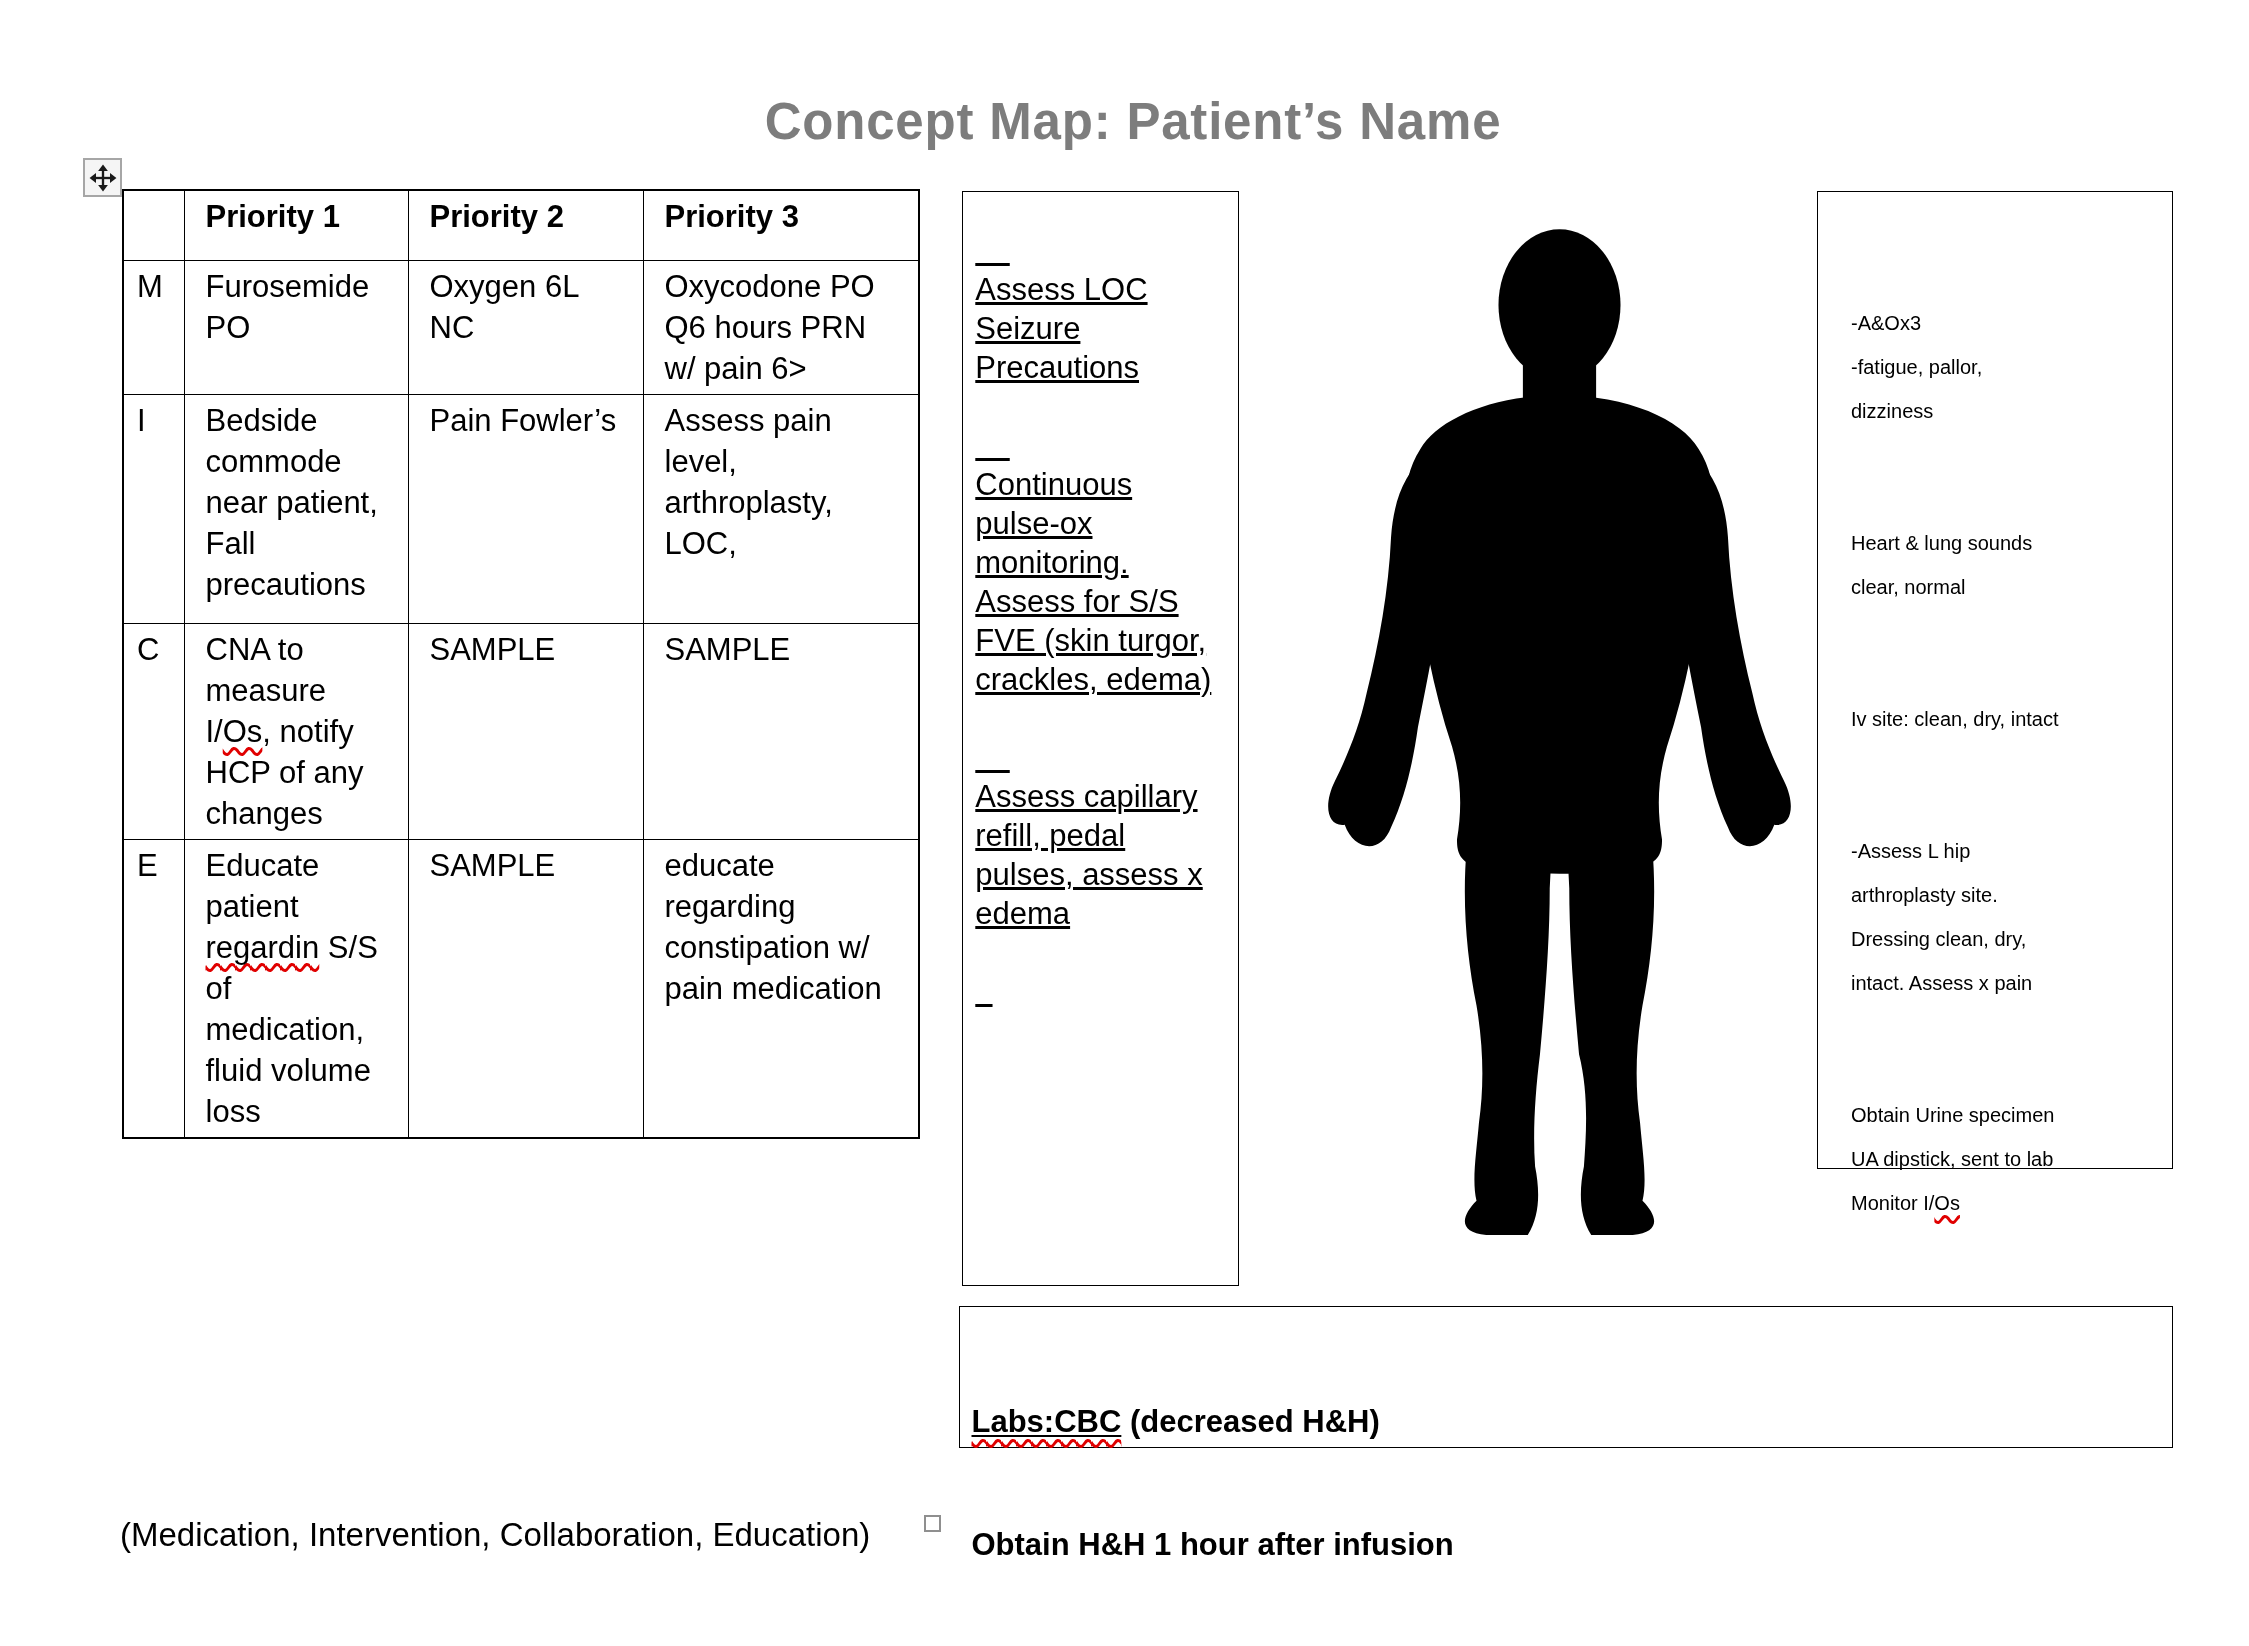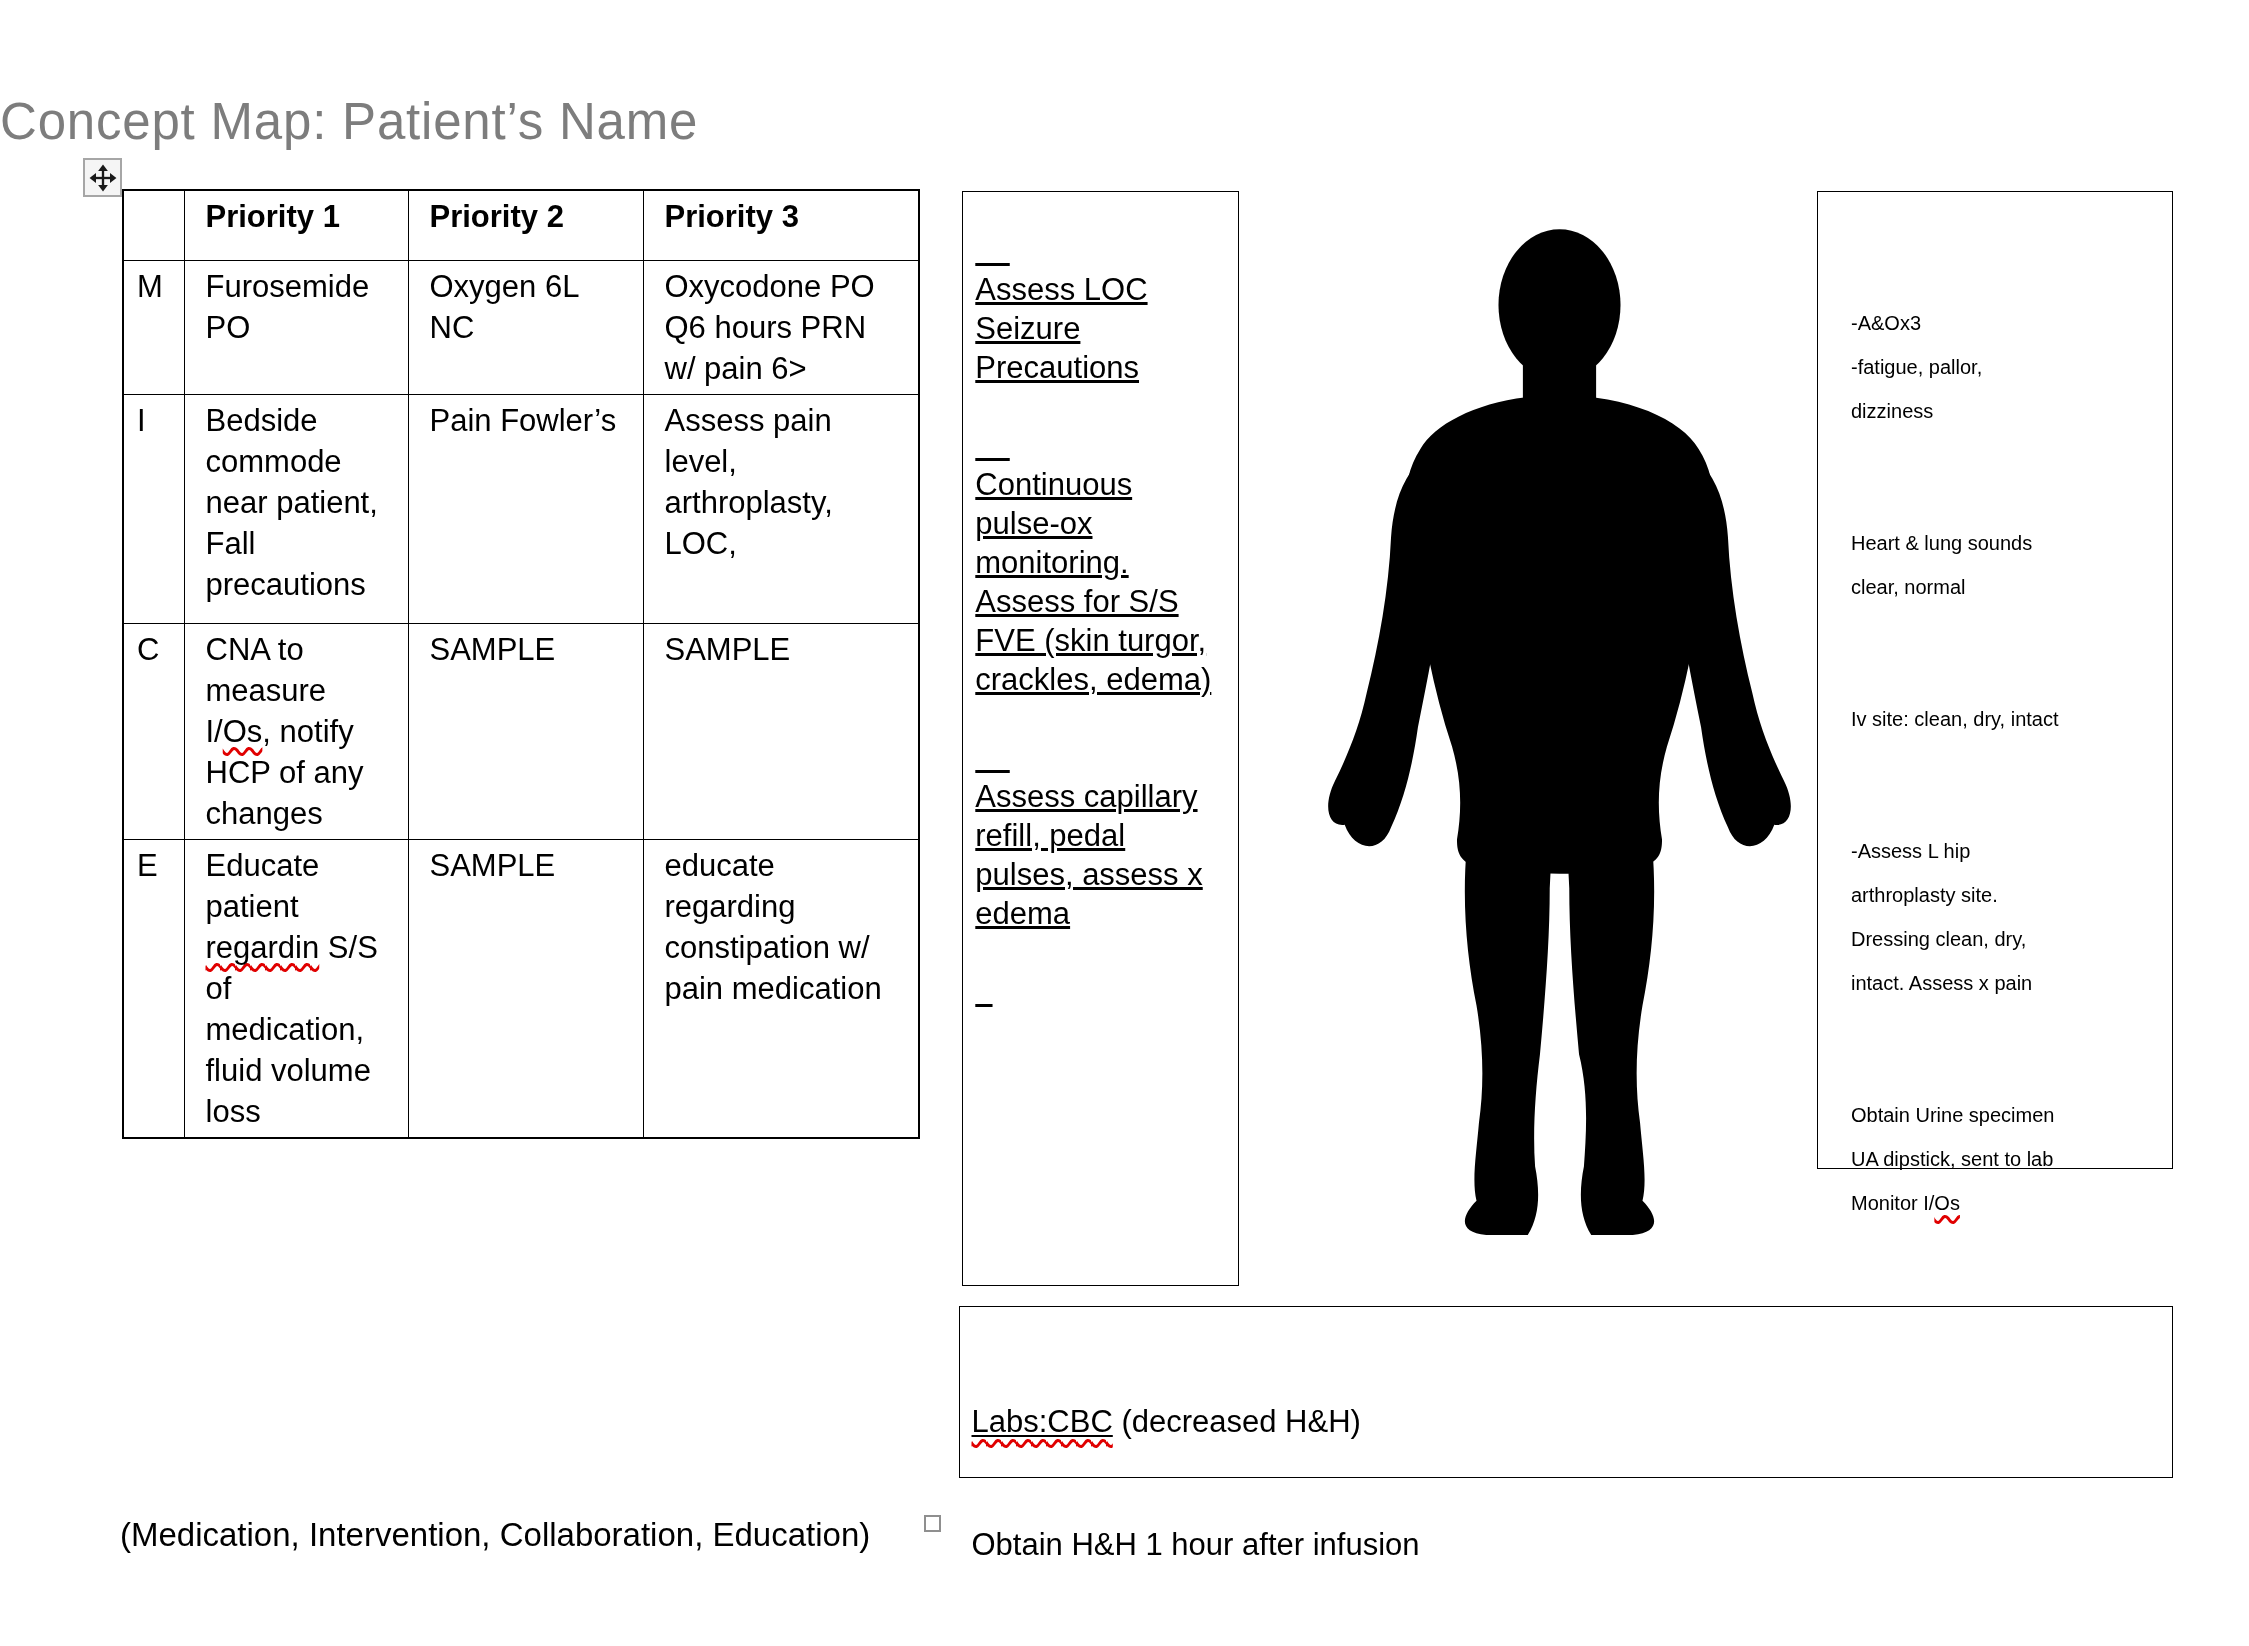--- a/index.html
+++ b/index.html
@@ -8,24 +8,24 @@
     position: relative;
     width: 2250px;
     height: 1646px;
     background: #ffffff;
     font-family: "Liberation Sans", sans-serif;
     color: #000;
     overflow: hidden;
   }
   .title {
     position: absolute;
-    left: 0; right: 0; top: 92px;
-    text-align: left;
+    left: 16px; right: 0; top: 92px;
+    text-align: center;
     font-size: 51px;
-    font-weight: 400;
+    font-weight: 700;
     color: #7d7d7d;
     letter-spacing: 0.8px;
   }
   
   .move-handle {
     position: absolute;
     left: 83px; top: 158px;
     width: 39px; height: 39px;
     background: #f5f5f5;
     border: 2.5px solid #a6a6a6;
@@ -91,24 +91,25 @@
     padding: 21.4px 8.2px 0 33px;
     font-size: 20px; line-height: 44px;
     white-space: pre;
   }
   .rb-b2 { margin-top: 35px; }
   .rb-b3 { margin-top: 82px; }
   .rb-b4 { margin-top: 139px; }
   .rb-b5 { margin-top: 40px; }
   .labs-box {
     left: 959px; top: 1306px;
-    width: 1214px; height: 172px;
+    width: 1214px; height: 142px;
     padding: 11.5px 11.5px 0 11.5px;
     font-size: 31px; line-height: 41px;
     white-space: pre;
+    font-weight: bold;
   }
   
   .sp {
     text-decoration-line: underline;
     text-decoration-style: wavy;
     text-decoration-color: #e00000;
     text-decoration-thickness: 2.5px;
     text-underline-offset: 5px;
     text-decoration-skip-ink: none;
   }

